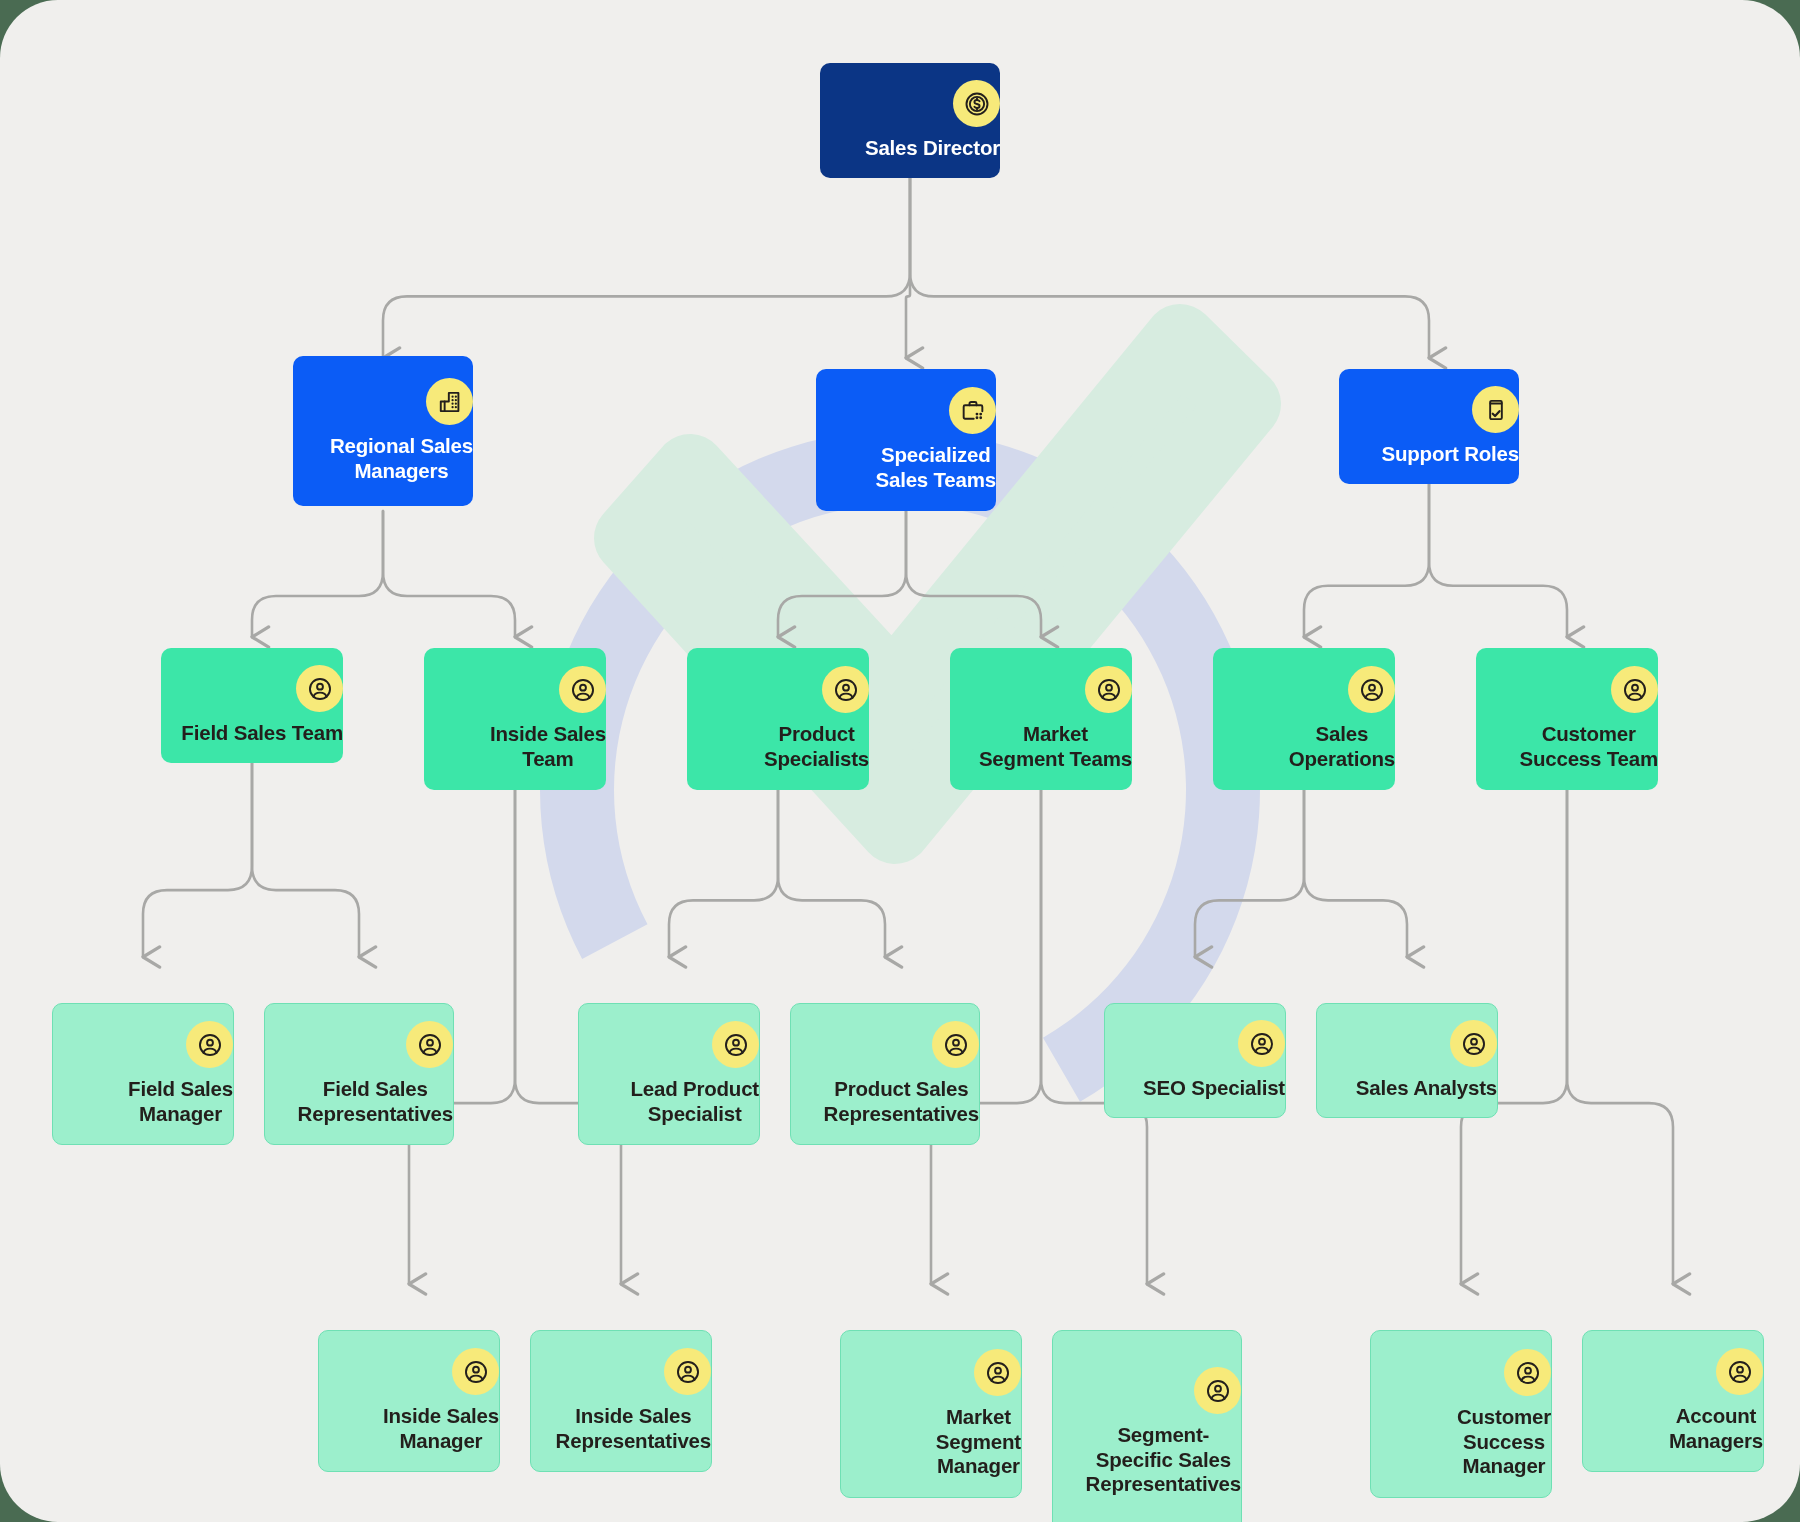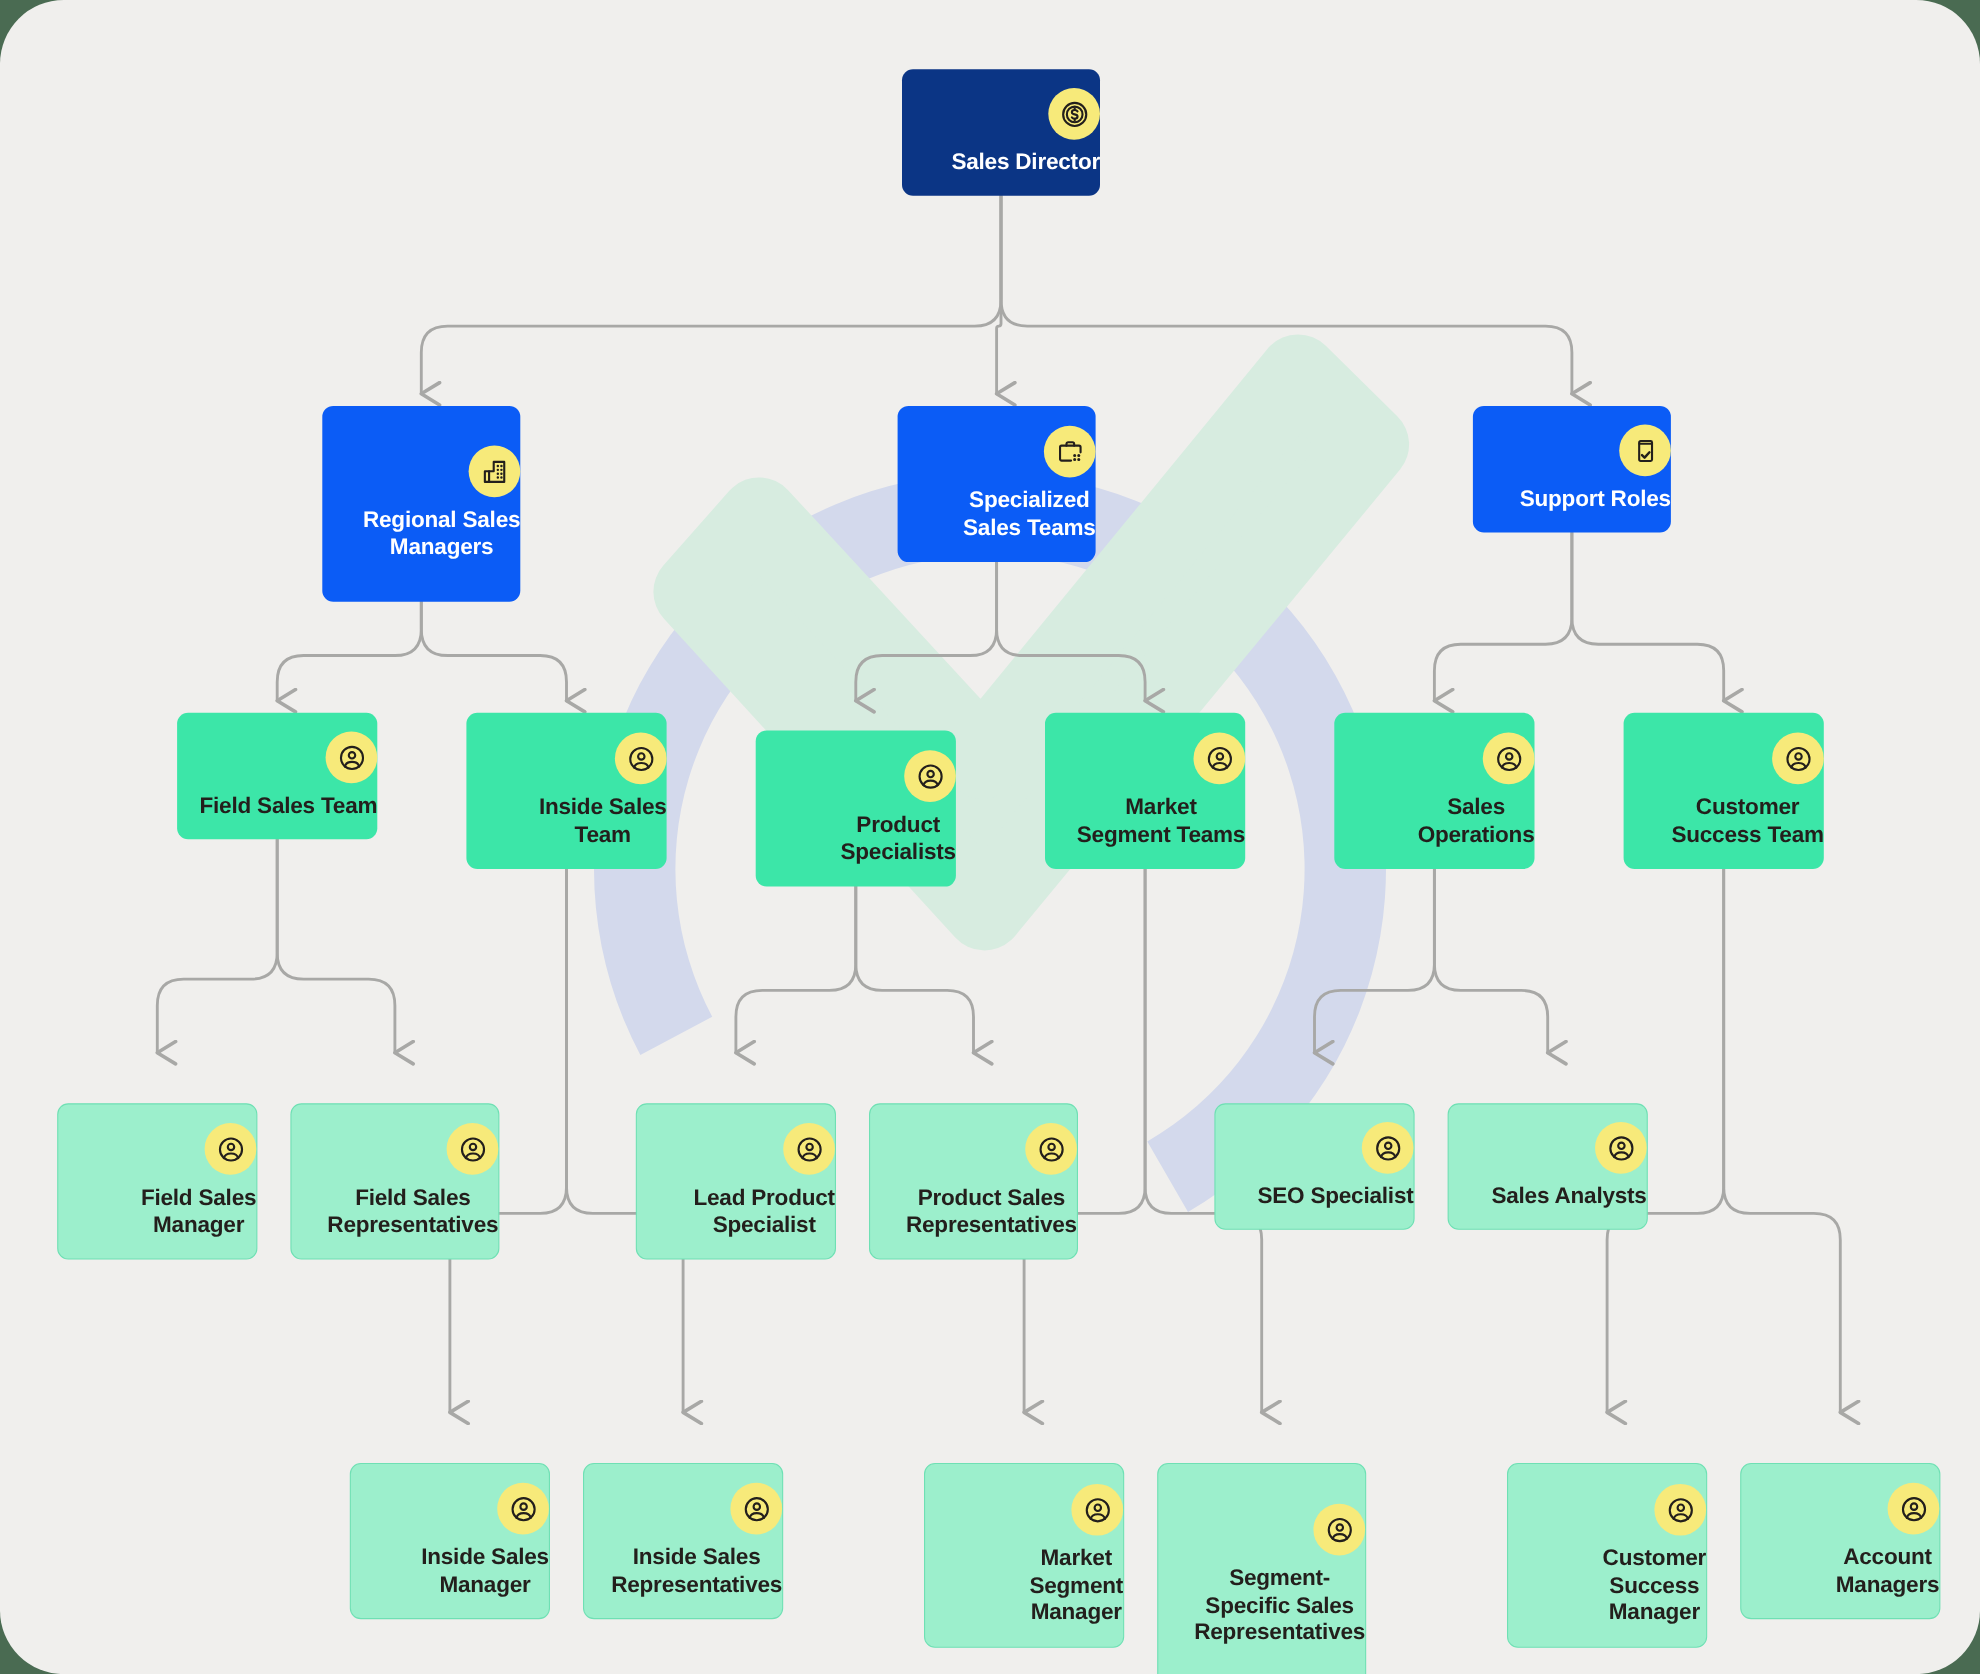--- a/index.html
+++ b/index.html
@@ -108,21 +108,21 @@
         <div class="icon-wrap">
           <svg width="28" height="28" viewBox="0 0 24 24">
         <circle cx="12" cy="12" r="9" style="fill:none;stroke:#231f1c;stroke-width:1.65;stroke-linecap:round;stroke-linejoin:round"></circle>
         <circle cx="12" cy="12" r="6.1" style="fill:none;stroke:#231f1c;stroke-width:1.65;stroke-linecap:round;stroke-linejoin:round"></circle>
         <path d="M14.2 9.6c-.5-.7-1.3-1-2.2-1-1.2 0-2.2.7-2.2 1.7 0 1.1 1 1.5 2.2 1.7 1.2.2 2.2.6 2.2 1.7 0 1-1 1.7-2.2 1.7-.9 0-1.7-.3-2.2-1" style="fill:none;stroke:#231f1c;stroke-width:1.65;stroke-linecap:round;stroke-linejoin:round"></path>
         <path d="M12 7.2v1.4M12 15.4v1.4" style="fill:none;stroke:#231f1c;stroke-width:1.65;stroke-linecap:round;stroke-linejoin:round"></path>
           </svg>
         </div>
         <div class="label">Sales Director</div>
       </div>
-      <div class="node lvl-2" style="left: 293px; top: 369px; width: 180px; height: 178px;">
+      <div class="node lvl-2" style="left: 293px; top: 356px; width: 180px; height: 150px;">
         <div class="icon-wrap">
           <svg width="28" height="28" viewBox="0 0 24 24">
         <path d="M11 4.2h8.2v15.6H4.1v-8.3H11z" style="fill:none;stroke:#231f1c;stroke-width:1.65;stroke-linecap:round;stroke-linejoin:round"></path>
         <path d="M7.4 11.5v8.3" style="fill:none;stroke:#231f1c;stroke-width:1.65;stroke-linecap:round;stroke-linejoin:round"></path>
         <path d="M14.2 7.4h.02M17 7.4h.02M14.2 10.4h.02M17 10.4h.02M14.2 13.4h.02M17 13.4h.02M14.2 16.4h.02M17 16.4h.02" style="fill:none;stroke:#231f1c;stroke-width:1.9;stroke-linecap:round"></path>
           </svg>
         </div>
         <div class="label">Regional Sales
 Managers</div>
       </div>
@@ -161,21 +161,21 @@
         <div class="icon-wrap">
           <svg width="28" height="28" viewBox="0 0 24 24">
         <circle cx="12" cy="12" r="8.6" style="fill:none;stroke:#231f1c;stroke-width:1.65;stroke-linecap:round;stroke-linejoin:round"></circle>
         <circle cx="12" cy="10" r="2.5" style="fill:none;stroke:#231f1c;stroke-width:1.65;stroke-linecap:round;stroke-linejoin:round"></circle>
         <path d="M6.4 18.8c.5-2.3 2.8-3.7 5.6-3.7s5.1 1.4 5.6 3.7" style="fill:none;stroke:#231f1c;stroke-width:1.65;stroke-linecap:round;stroke-linejoin:round"></path>
           </svg>
         </div>
         <div class="label">Inside Sales
 Team</div>
       </div>
-      <div class="node lvl-3" style="left: 687px; top: 648px; width: 182px; height: 142px; margin-top: 16px;">
+      <div class="node lvl-3" style="left: 687px; top: 648px; width: 182px; height: 142px;">
         <div class="icon-wrap">
           <svg width="28" height="28" viewBox="0 0 24 24">
         <circle cx="12" cy="12" r="8.6" style="fill:none;stroke:#231f1c;stroke-width:1.65;stroke-linecap:round;stroke-linejoin:round"></circle>
         <circle cx="12" cy="10" r="2.5" style="fill:none;stroke:#231f1c;stroke-width:1.65;stroke-linecap:round;stroke-linejoin:round"></circle>
         <path d="M6.4 18.8c.5-2.3 2.8-3.7 5.6-3.7s5.1 1.4 5.6 3.7" style="fill:none;stroke:#231f1c;stroke-width:1.65;stroke-linecap:round;stroke-linejoin:round"></path>
           </svg>
         </div>
         <div class="label">Product
 Specialists</div>
       </div>

